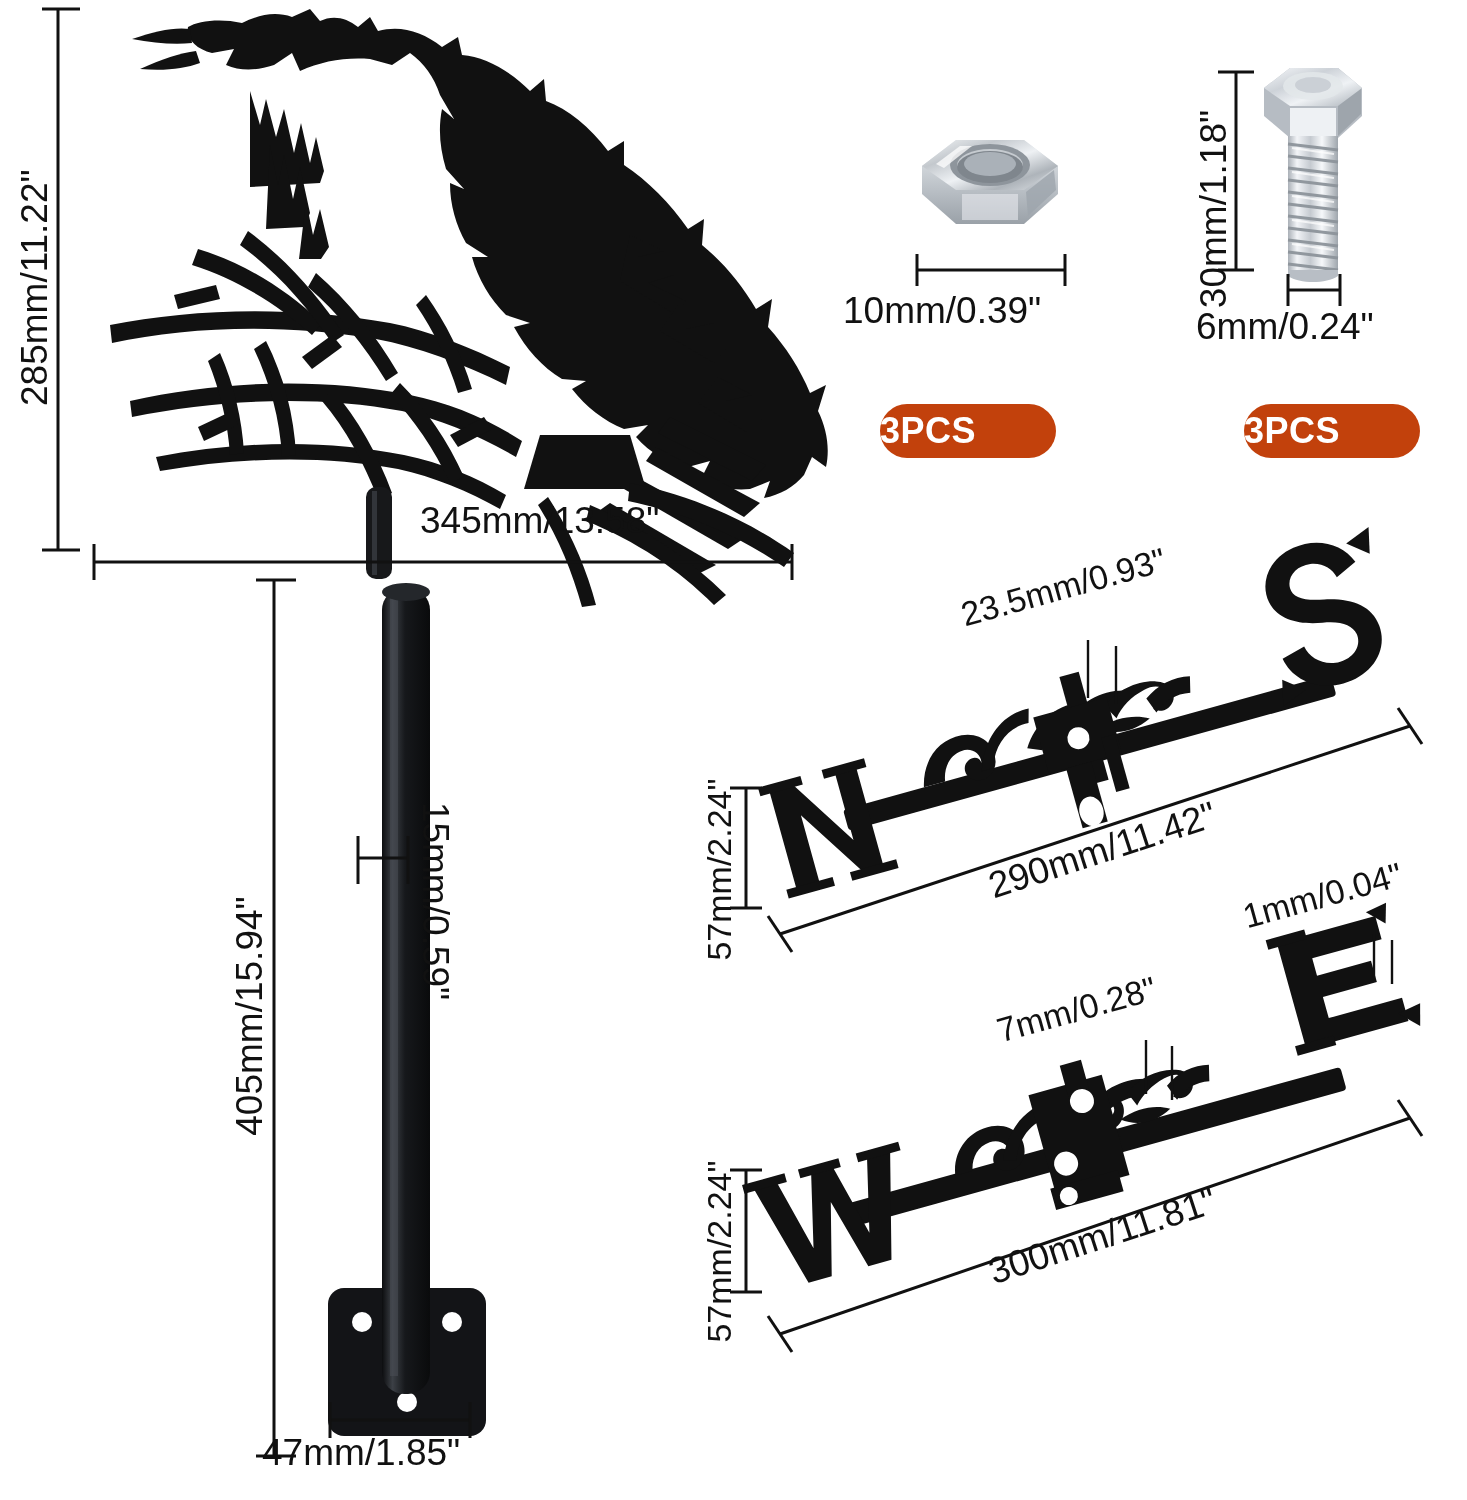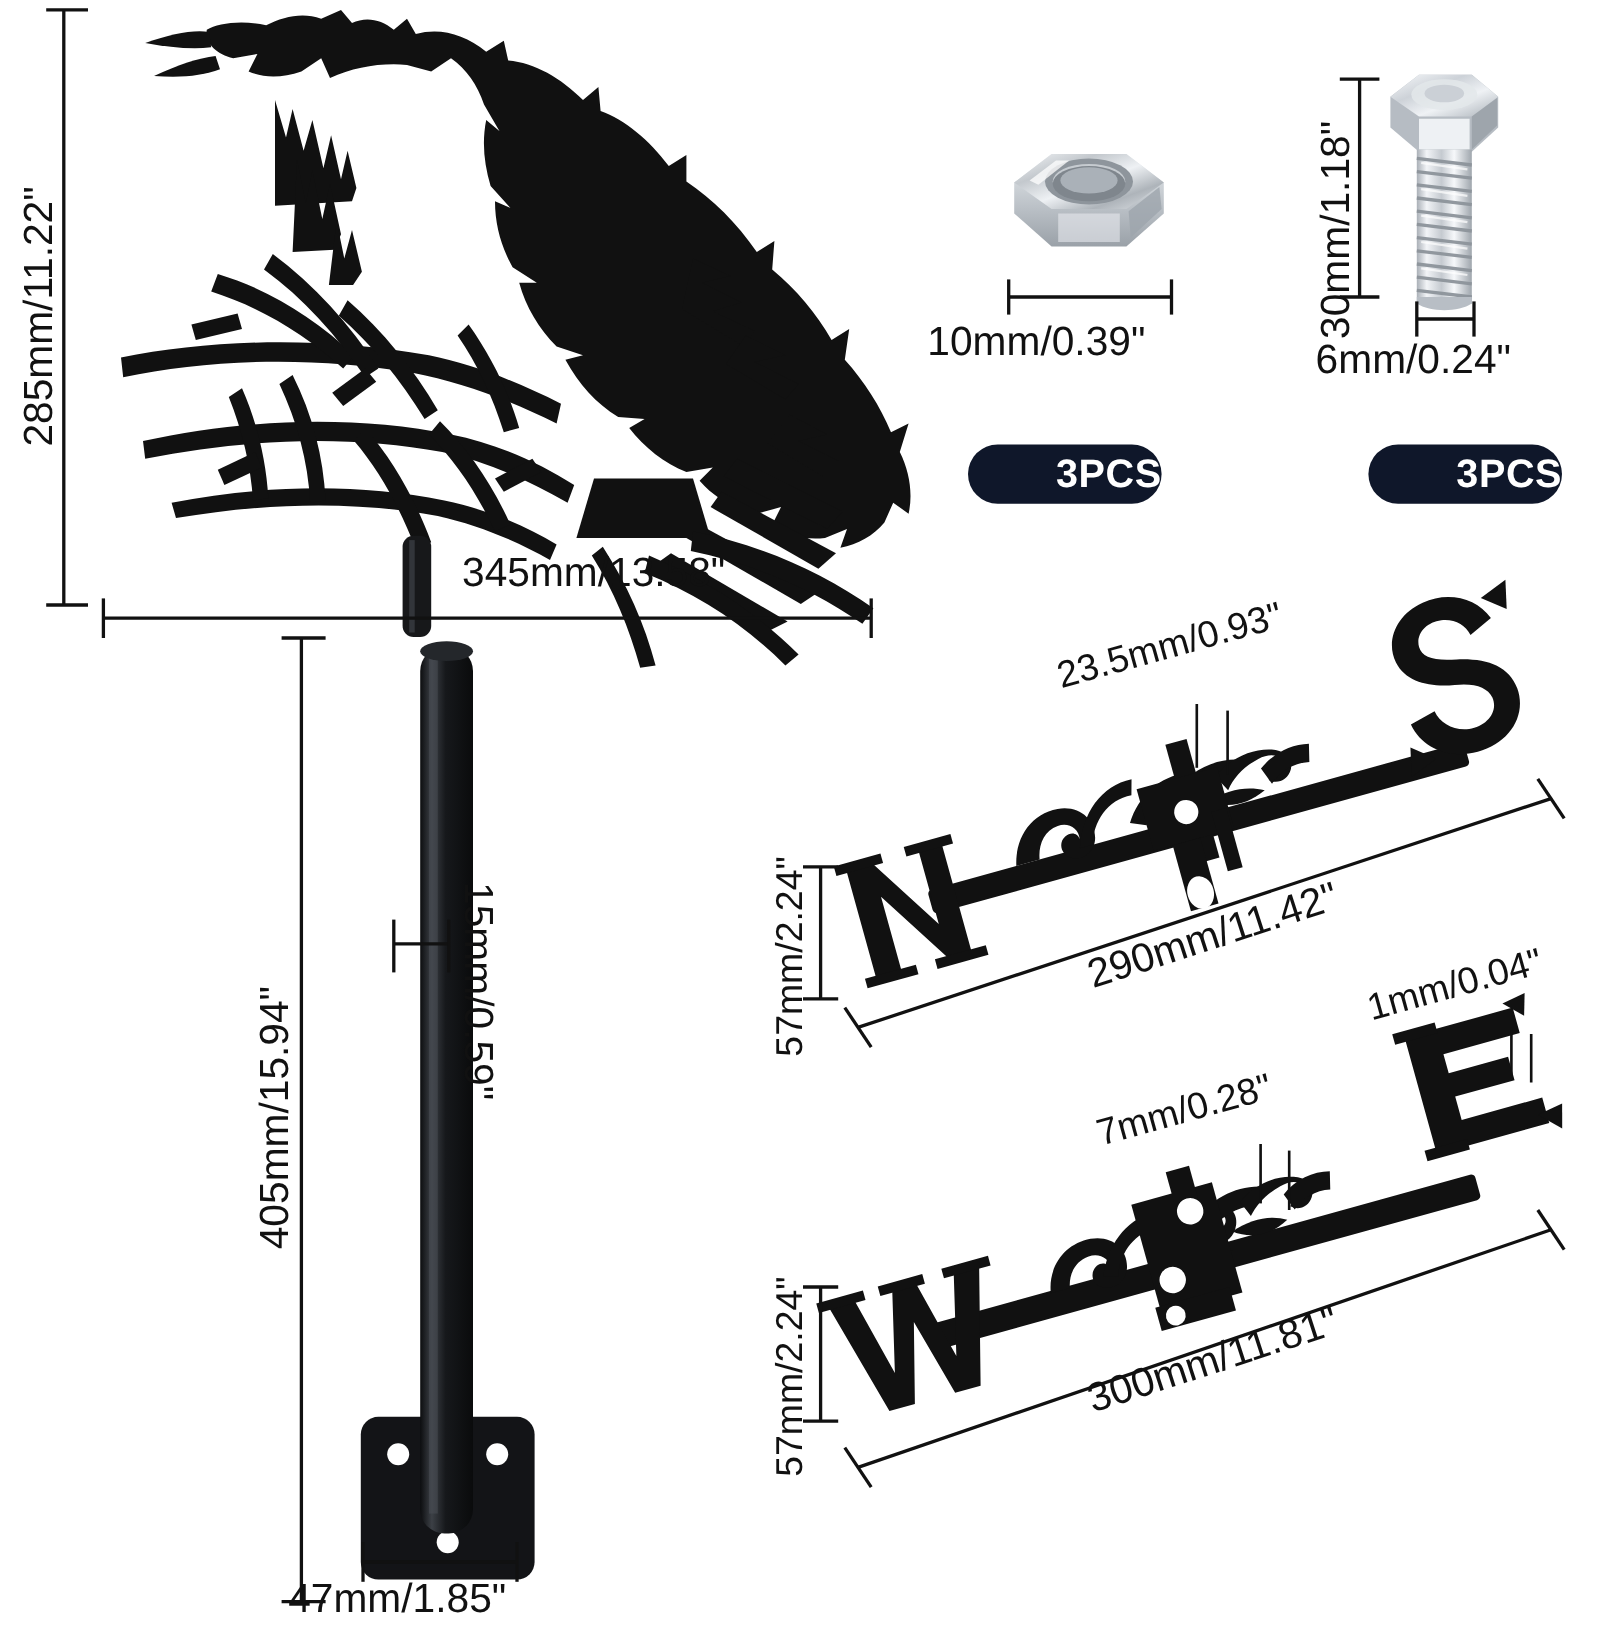--- a/index.html
+++ b/index.html
@@ -1,20 +1,20 @@
 <!DOCTYPE html>
 <html><head>
 <meta charset="utf-8">
 <style>
   html,body{margin:0;padding:0;background:#ffffff;}
   body{width:1467px;height:1500px;font-family:"Liberation Sans",sans-serif;color:#111;}
   #stage{position:relative;width:1467px;height:1500px;overflow:hidden;background:#fff;}
   .abs{position:absolute;}
   .dimtext{position:absolute;font-family:"Liberation Sans",sans-serif;color:#111;white-space:nowrap;font-weight:400;}
-  .pill{position:absolute;background:#0f172a;color:#fff;border-radius:999px;display:flex;align-items:center;justify-content:flex-end;
+  .pill{position:absolute;background:#c2410c;color:#fff;border-radius:999px;display:flex;align-items:center;justify-content:flex-start;
         font-weight:bold;letter-spacing:.5px;font-family:"Liberation Sans",sans-serif;}
   svg{display:block;overflow:visible;}
   .ln{stroke:#111;stroke-width:3;}
   .lnthin{stroke:#111;stroke-width:2.4;}
 </style>
 </head>
 <body>
 
 <div id="stage">
 

